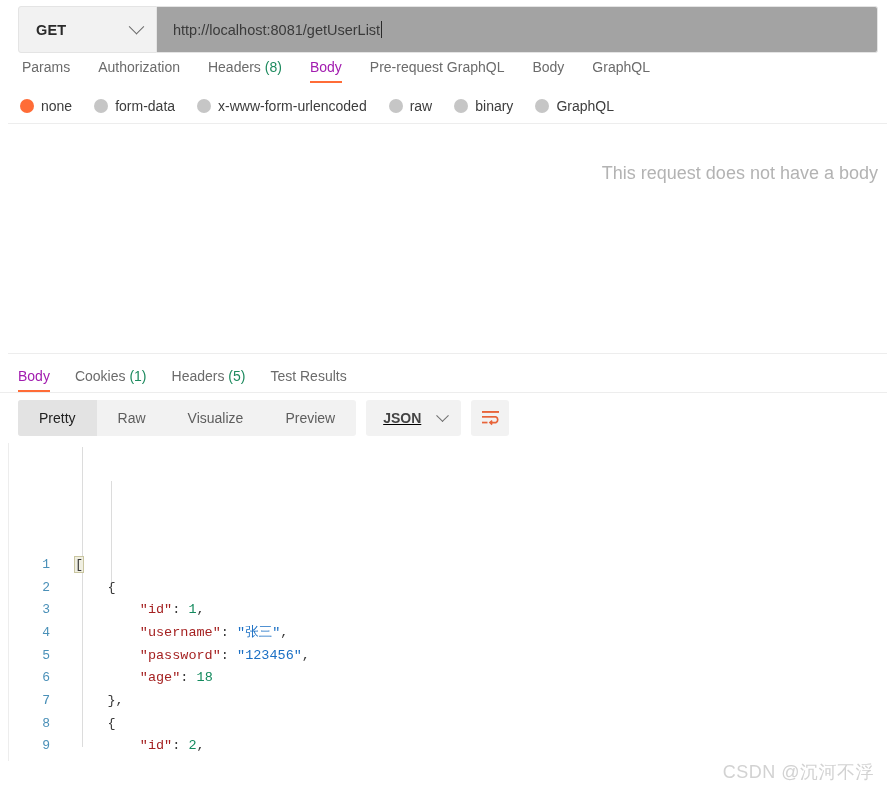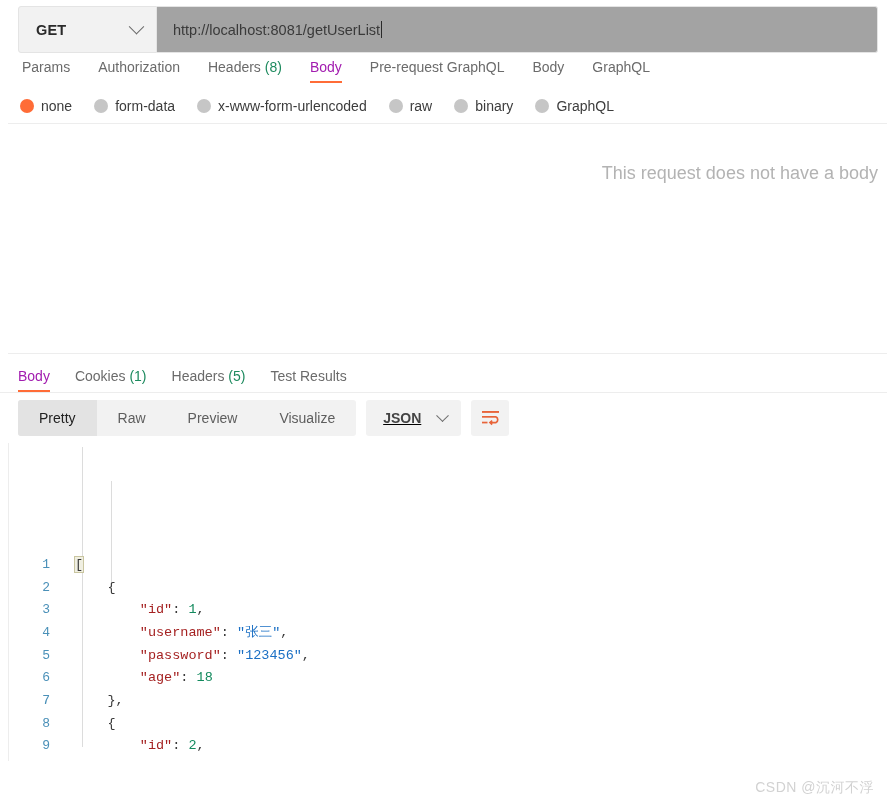--- a/index.html
+++ b/index.html
@@ -249,22 +249,22 @@
   .brk { color: #3a3a3a; }
   .brk-hl {
     background: #f0efe2;
     outline: 1px solid #c9c5a0;
     color: #3a3a3a;
   }
 
   .watermark {
     position: absolute;
     right: 13px;
-    bottom: 10px;
-    font-size: 14px;
+    bottom: 23px;
+    font-size: 18px;
     color: #d2d2d2;
     letter-spacing: .5px;
     margin-left: 37px;
   }
 </style>
 </head>
 <body>
 
 <div class="url-row">
   <div class="method-select">
@@ -322,22 +322,22 @@
     <div class="rtab active"><span>Body</span></div>
     <div class="rtab"><span>Cookies</span><span class="cnt"> (1)</span></div>
     <div class="rtab"><span>Headers</span><span class="cnt"> (5)</span></div>
     <div class="rtab"><span>Test Results</span></div>
   </div>
 
 <div class="view-row">
   <div class="seg" id="seg">
       <div class="seg-btn active">Pretty</div>
       <div class="seg-btn">Raw</div>
+      <div class="seg-btn">Visualize</div>
       <div class="seg-btn">Preview</div>
-      <div class="seg-btn">Visualize</div>
     </div>
   <div class="fmt">
     <span class="fmt-label">JSON</span>
     <span class="chev-sm"></span>
   </div>
   <div class="wrap-btn">
     <svg width="19" height="16" viewBox="0 0 19 16">
       <rect x="1" y="1" width="17" height="1.9" fill="#e8643a"></rect>
       <rect x="1" y="6" width="14" height="1.7" fill="#e8643a"></rect>
       <path d="M15 6.8 A3.3 3.3 0 0 1 15 12.6 L9.5 12.6" stroke="#e8643a" stroke-width="1.7" fill="none"></path>

